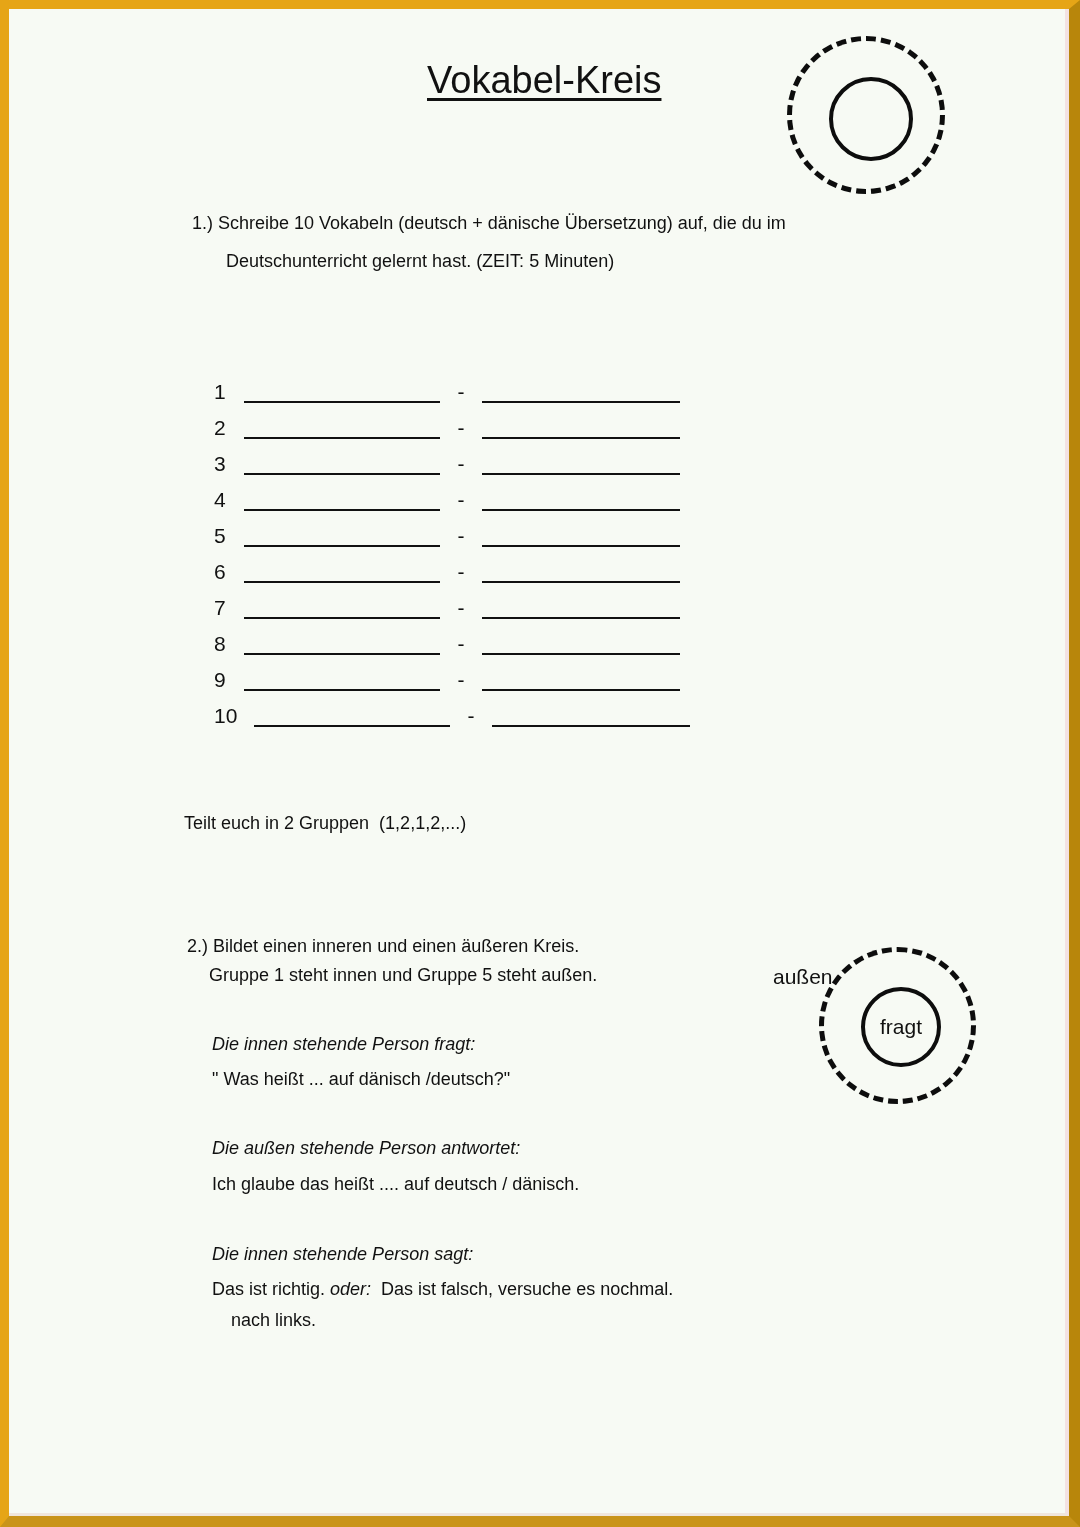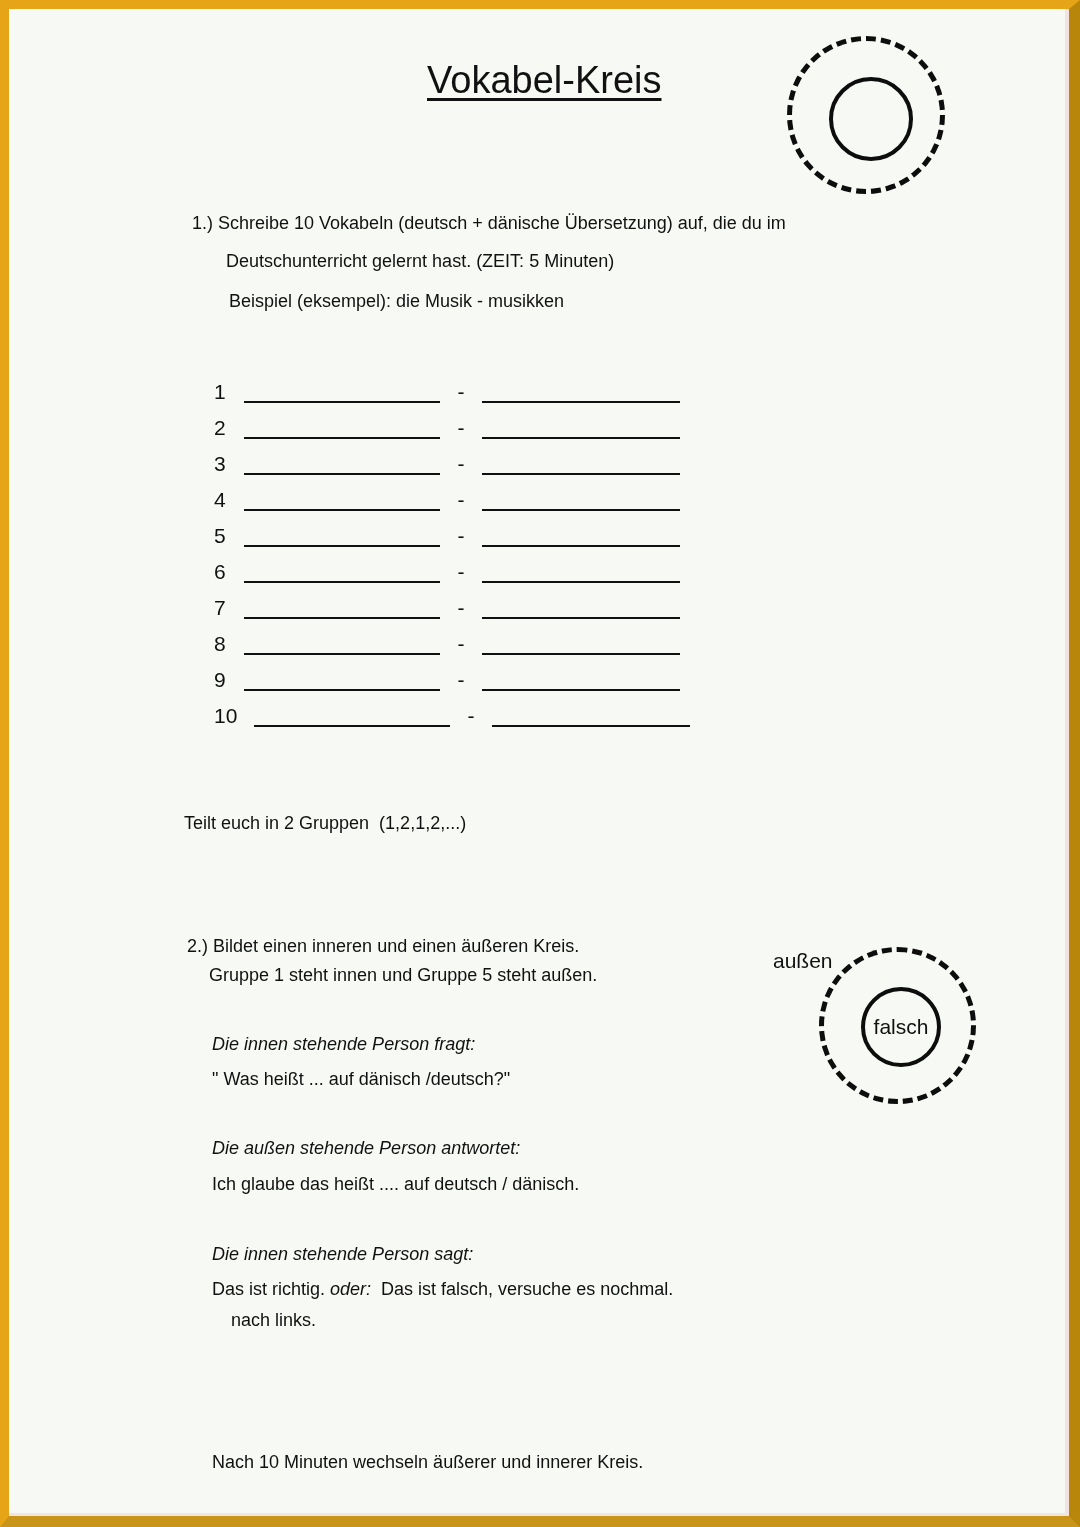--- a/index.html
+++ b/index.html
@@ -68,20 +68,21 @@
     display: flex;
     align-items: center;
     justify-content: center;
   }
   .inner-label { font-size: 21px; color: #111; }
   .outer-label {
     position: absolute;
     font-size: 21px;
     color: #111;
     white-space: nowrap;
+    margin-top: 16px;
   }
 
   #diagram-top { left: 772px; top: 22px; width: 180px; height: 170px; }
   #diagram-top .outer-circle { left: 6px;  top: 5px;  width: 158px; height: 158px; }
   #diagram-top .inner-circle { left: 48px; top: 46px; width: 84px;  height: 84px; }
 
   #diagram-bottom { left: 760px; top: 930px; width: 250px; height: 170px; }
   #diagram-bottom .outer-circle { left: 50px; top: 8px;  width: 157px; height: 157px; }
   #diagram-bottom .inner-circle { left: 92px; top: 48px; width: 80px;  height: 80px; }
   #diagram-bottom .outer-label  { left: 4px;  top: 10px; }
@@ -159,21 +160,20 @@
 
     <div class="title">Vokabel-Kreis</div>
 
     <div class="circle-group" id="diagram-top">
       <div class="outer-circle"></div>
       <div class="inner-circle"></div>
     </div>
 
     <div class="txt" style="left:183px; top:205px;">1.) Schreibe 10 Vokabeln (deutsch + dänische Übersetzung) auf, die du im</div>
     <div class="txt" style="left:217px; top:243px;">Deutschunterricht gelernt hast. (ZEIT: 5 Minuten)</div>
-    <div class="txt" style="left:220px; top:283px;">Beispiel (eksempel): die Musik - musikken</div>
 
     <div id="answer-lines">
 
     <div class="answer-row">
           <span class="row-num">1</span>
           <span class="blank-line blank-a"></span>
           <span class="dash">-</span>
           <span class="blank-line blank-b"></span>
         </div>
         <div class="answer-row">
@@ -241,25 +241,24 @@
     <div class="txt" style="left:203px; top:1061px;">" Was heißt ... auf dänisch /deutsch?"</div>
 
     <div class="txt" style="left:203px; top:1166px;">Ich glaube das heißt .... auf deutsch / dänisch.</div>
     <div class="txt italic" style="left:203px; top:1130px;">Die außen stehende Person antwortet:</div>
 
     <div class="txt italic" style="left:203px; top:1236px;">Die innen stehende Person sagt:</div>
     <div class="txt" style="left:203px; top:1271px;"><span>Das ist richtig. </span><span class="it">oder:</span><span>  Das ist falsch, versuche es nochmal.</span></div>
 
     <div class="txt" style="left:203px; top:1302px;margin-left:19px;">nach links.</div>
 
-    <div class="txt" style="left:203px; top:1444px;">Nach 10 Minuten wechseln äußerer und innerer Kreis.</div>
 
     <div class="circle-group" id="diagram-bottom">
       <div class="outer-circle"></div>
       <div class="inner-circle">
-        <span class="inner-label">falsch</span>
+        <span class="inner-label">fragt</span>
       </div>
       <span class="outer-label">außen</span>
     </div>
 
 
   </div>
 </div>
 
 </body></html>

